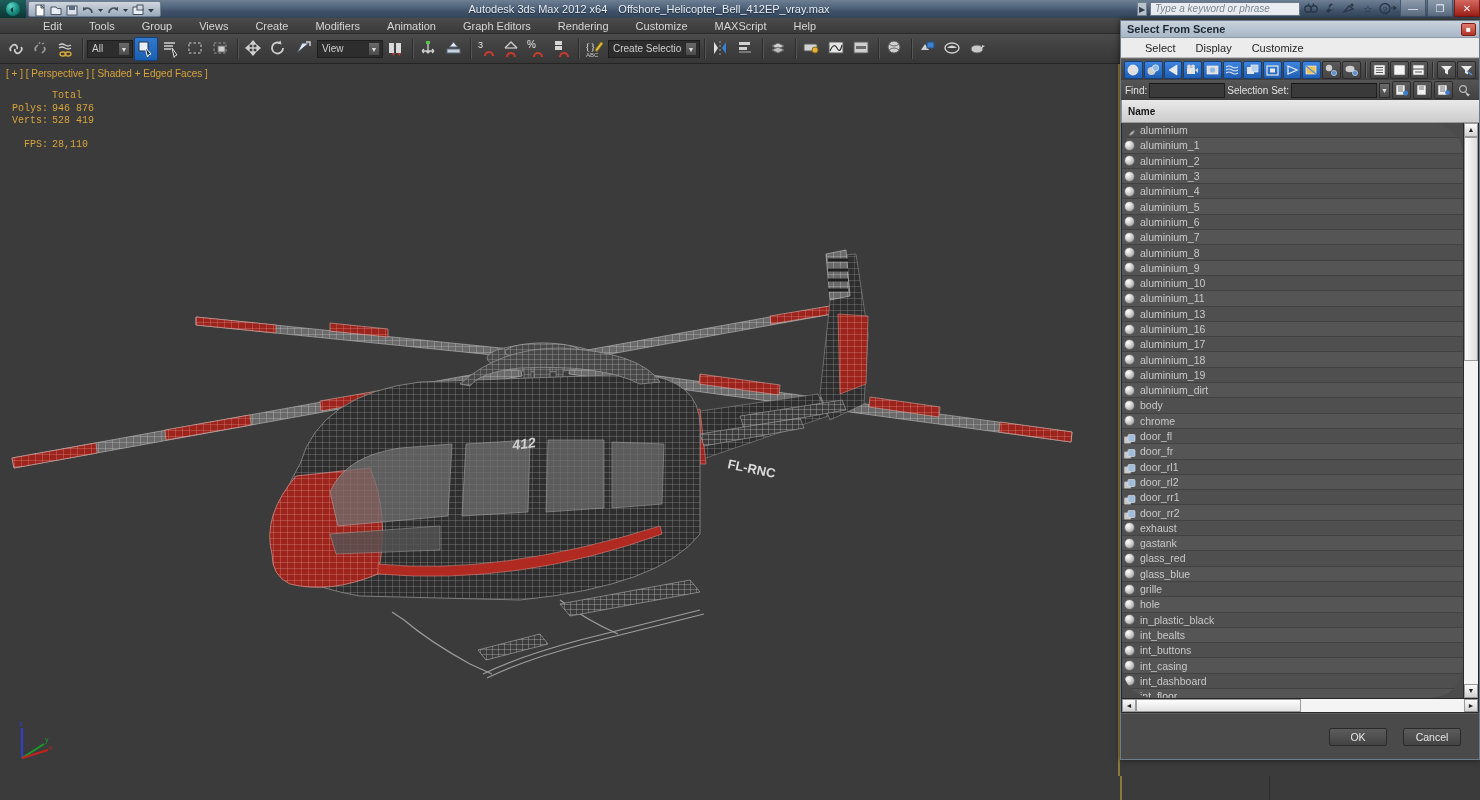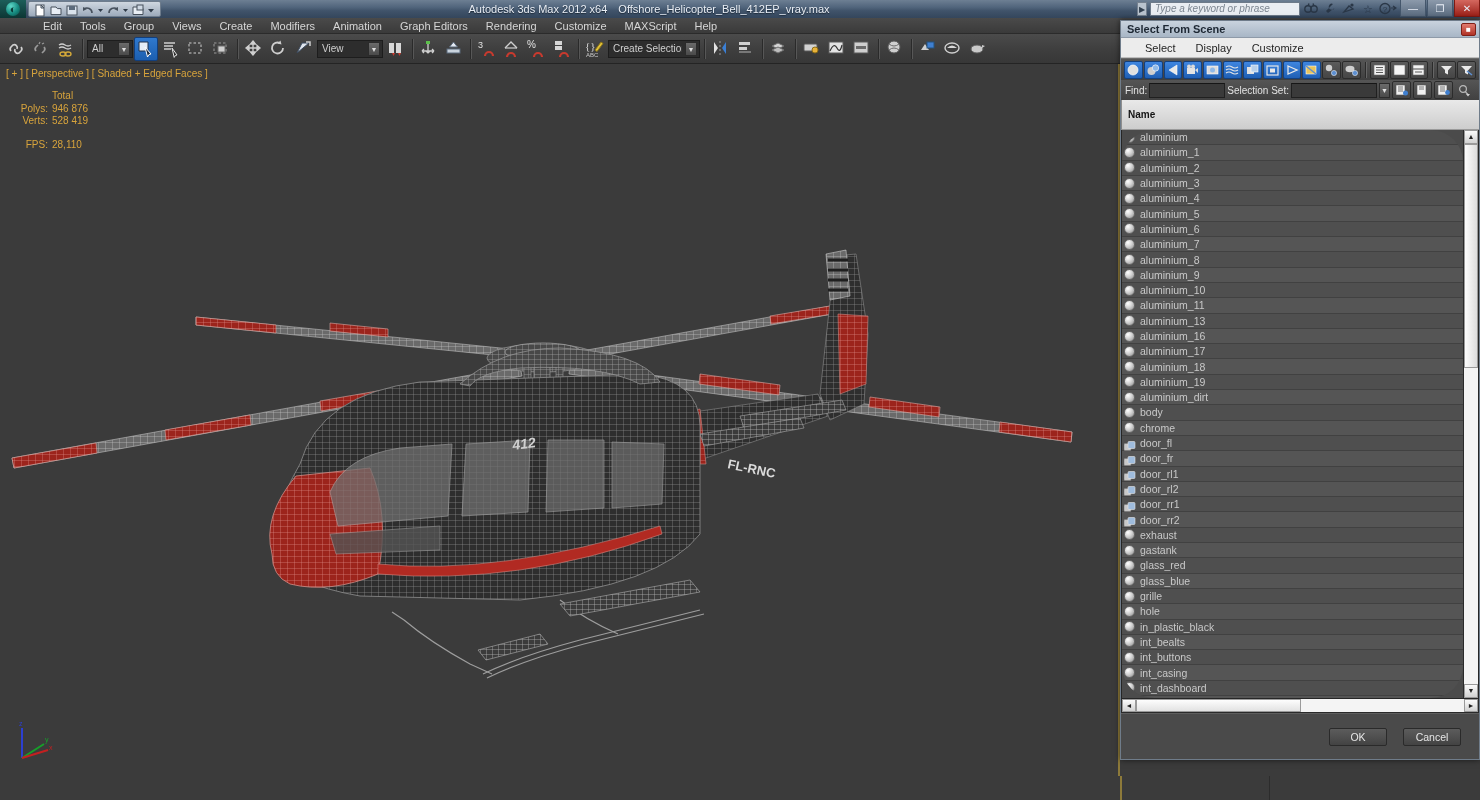--- a/index.html
+++ b/index.html
@@ -39,21 +39,21 @@
   .wbtn{ width:26px;height:17px; display:flex;align-items:center;justify-content:center;
      color:#e8eef6; font-size:10px;
      background:linear-gradient(180deg,#8c9aab,#5b6c80); border:1px solid #44566b;
      border-top:none; margin-left:1px;}
   .wbtn.close{ background:linear-gradient(180deg,#d4685f,#9b2018); border-color:#7e1a13; }
 
   
   .menubar{
     position:absolute; left:0; top:18px; width:1480px; height:16px;
     background:linear-gradient(180deg,#4a4a4a,#3a3a3a);
-    display:flex; align-items:center; padding-left:34px; gap:0px;
+    display:flex; align-items:center; padding-left:34px; gap:9px;
     border-bottom:1px solid #2b2b2b;
   }
   .menubar .mi{ color:#d6d6d6; font-size:11px; padding:1px 9px; cursor:default; }
 
   
   .toolbar{
     position:absolute; left:0; top:34px; width:1480px; height:30px;
     background:linear-gradient(180deg,#4b4b4b 0%,#3f3f3f 50%,#373737 100%);
     display:flex; align-items:center; padding-left:4px; gap:1px;
     border-bottom:1px solid #242424;
@@ -73,21 +73,21 @@
       flex:0 0 auto; margin-left:3px;}
 
   
   .viewport{
     position:absolute; left:0; top:64px; width:1120px; height:712px;
     background:#3b3b3b; overflow:hidden;
     border-right:2px solid #8d7a3a;
   }
   .vp-label{ position:absolute; left:6px; top:4px; color:#d8a43c; font-size:10px; }
   .vp-stats{ position:absolute; left:10px; top:26px; color:#d8a43c; font-size:10px;
-     line-height:12.5px; }
+     line-height:12.5px;font-family:Liberation Mono, monospace; }
   .vp-stats table{ border-collapse:collapse; }
   .vp-stats td{ padding:0 4px 0 0; }
   .vp-stats td.lbl{ text-align:right; width:42px; }
   .vp-stats .gap td{ height:11px; }
   .axis-tripod{ position:absolute; left:14px; bottom:12px; width:46px;height:46px;}
 
   
   .dlg{
     position:absolute; left:1120px; top:20px; width:360px; height:740px;
     background:#d7d7d7; border:1px solid #6f7c8a;
@@ -125,21 +125,21 @@
   }
   .dlg-find .lb{ color:#e2e2e2; font-size:10px; }
   .fi{ height:15px; background:#3a3a3a; border:1px solid #202020;
        border-top-color:#161616; color:#e0e0e0; font-size:10px; padding:0 3px; }
   .fi.find{ width:76px; }
   .fi.set{ width:86px; }
   .ddarrow{ width:11px;height:15px; background:linear-gradient(180deg,#6b6b6b,#4a4a4a);
       border:1px solid #2b2b2b; color:#e0e0e0; font-size:7px;text-align:center;line-height:14px;}
 
   .list-header{
-    height:30px; background:linear-gradient(180deg,#e9e9e9,#cdcdcd);
+    height:23px; background:linear-gradient(180deg,#e9e9e9,#cdcdcd);
     border-bottom:1px solid #9a9a9a; display:flex; align-items:center;
     font-size:10px; font-weight:bold; color:#151515; padding-left:6px;
     border-left:1px solid #8e8e8e;
   }
   .list-area{ flex:1; display:flex; position:relative; background:#4b4b4b;
      border:1px solid #262626; border-top:none; overflow:hidden;}
   .list-scroll{ flex:1; overflow:hidden; position:relative;border-radius:32px; }
   .row{ height:15.3px; display:flex; align-items:center; gap:4px;
         border-bottom:1px solid #414141; padding-left:1px; }
   .row:nth-child(odd){ background:#4f4f4f; }

